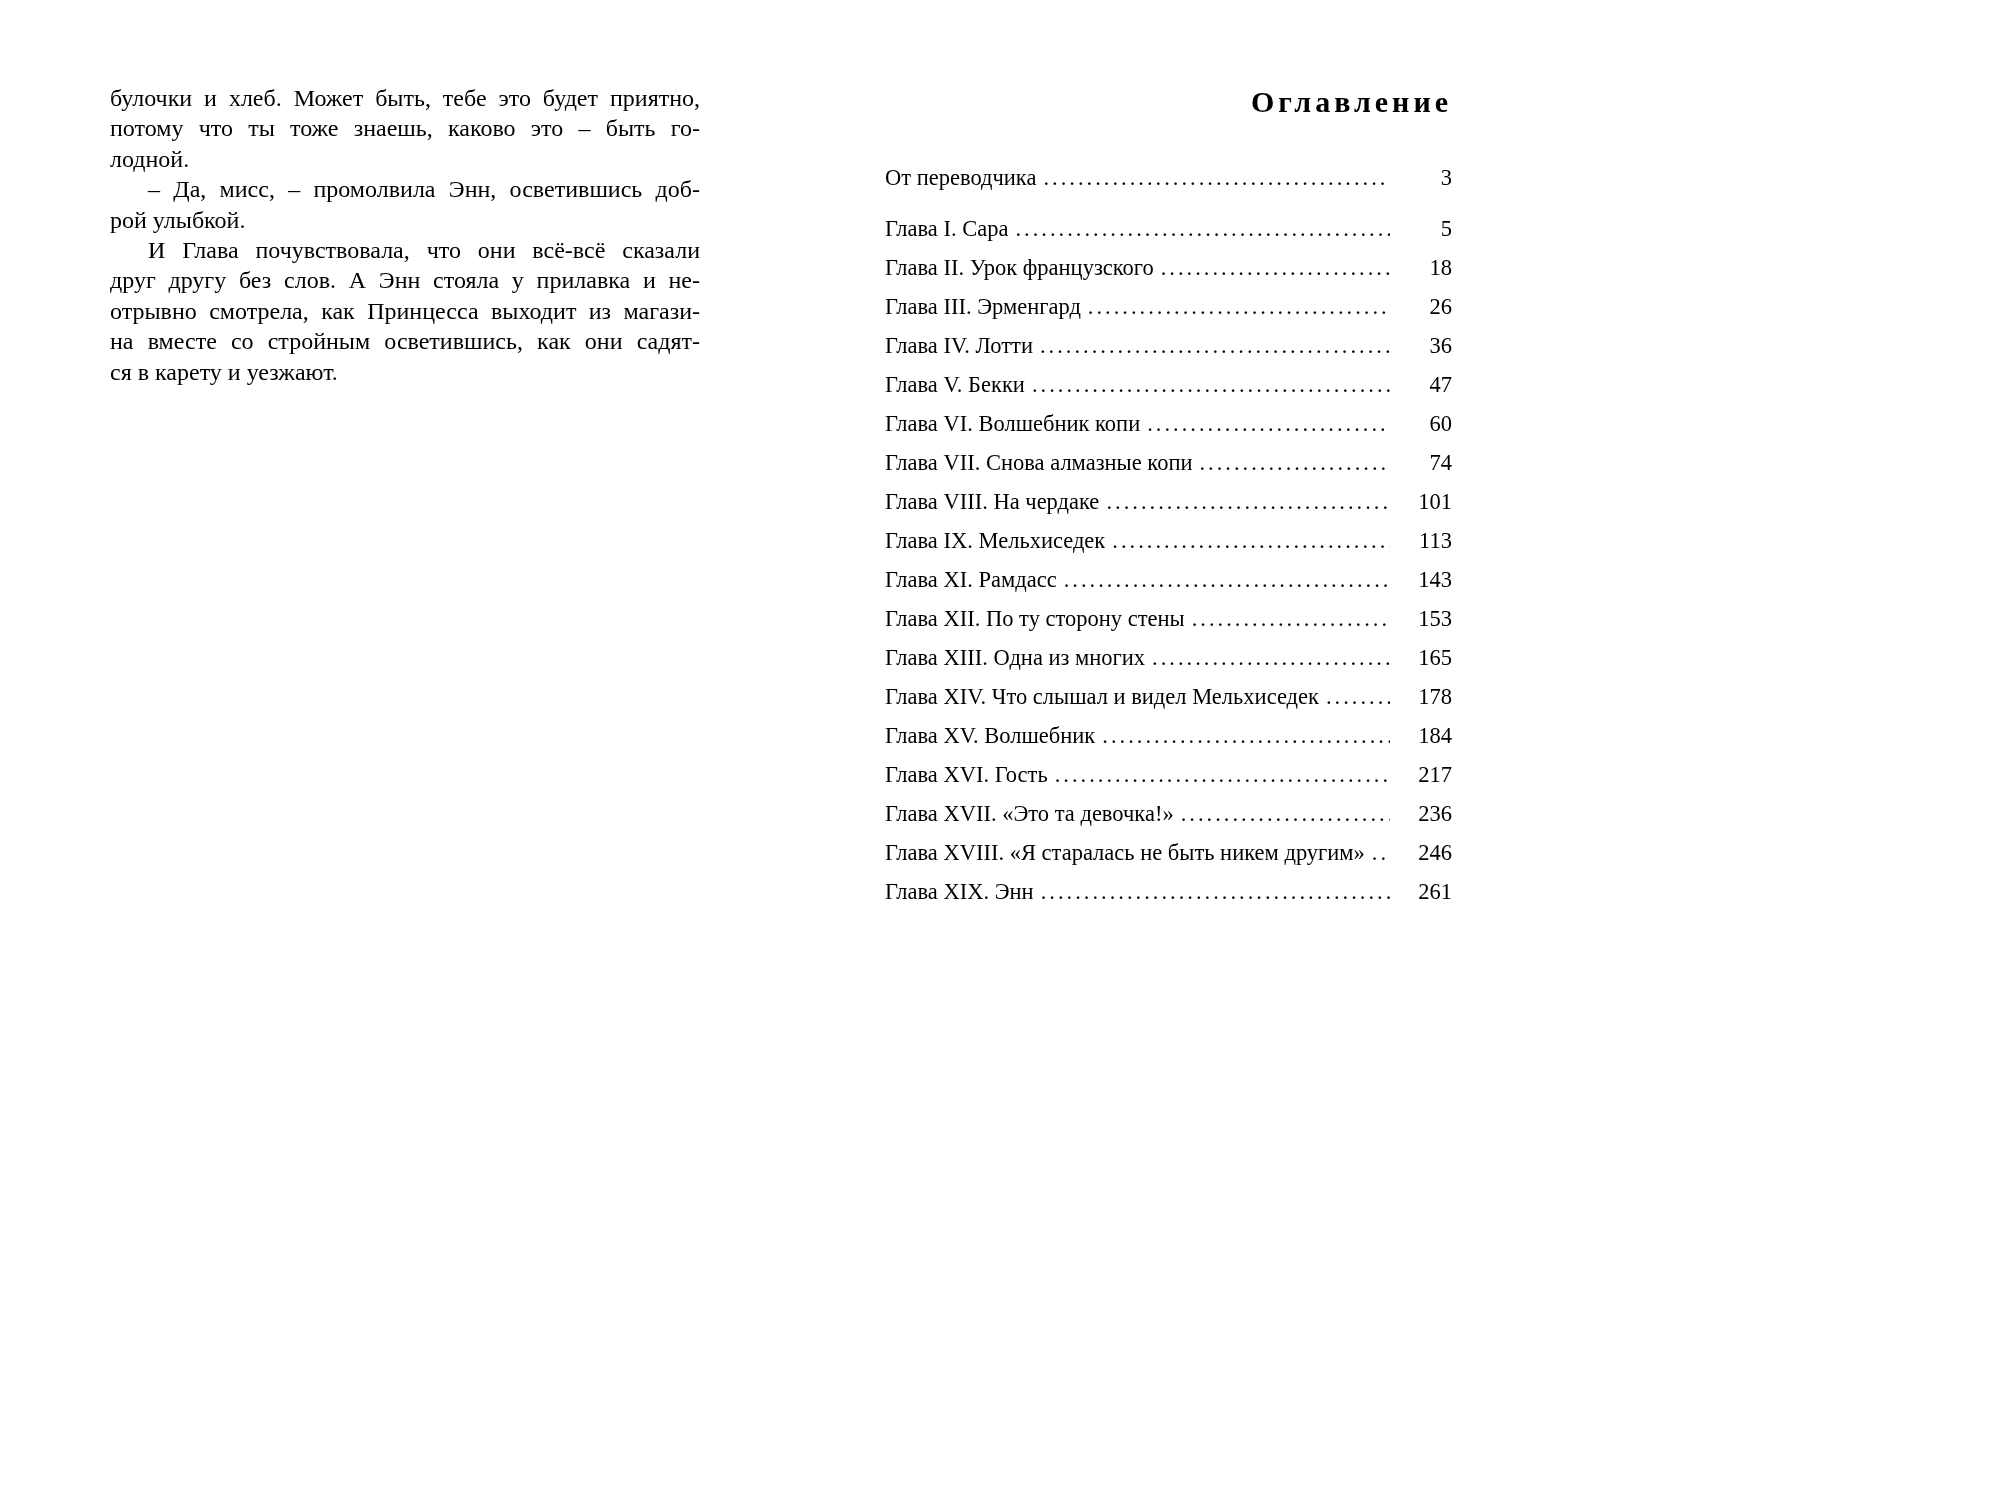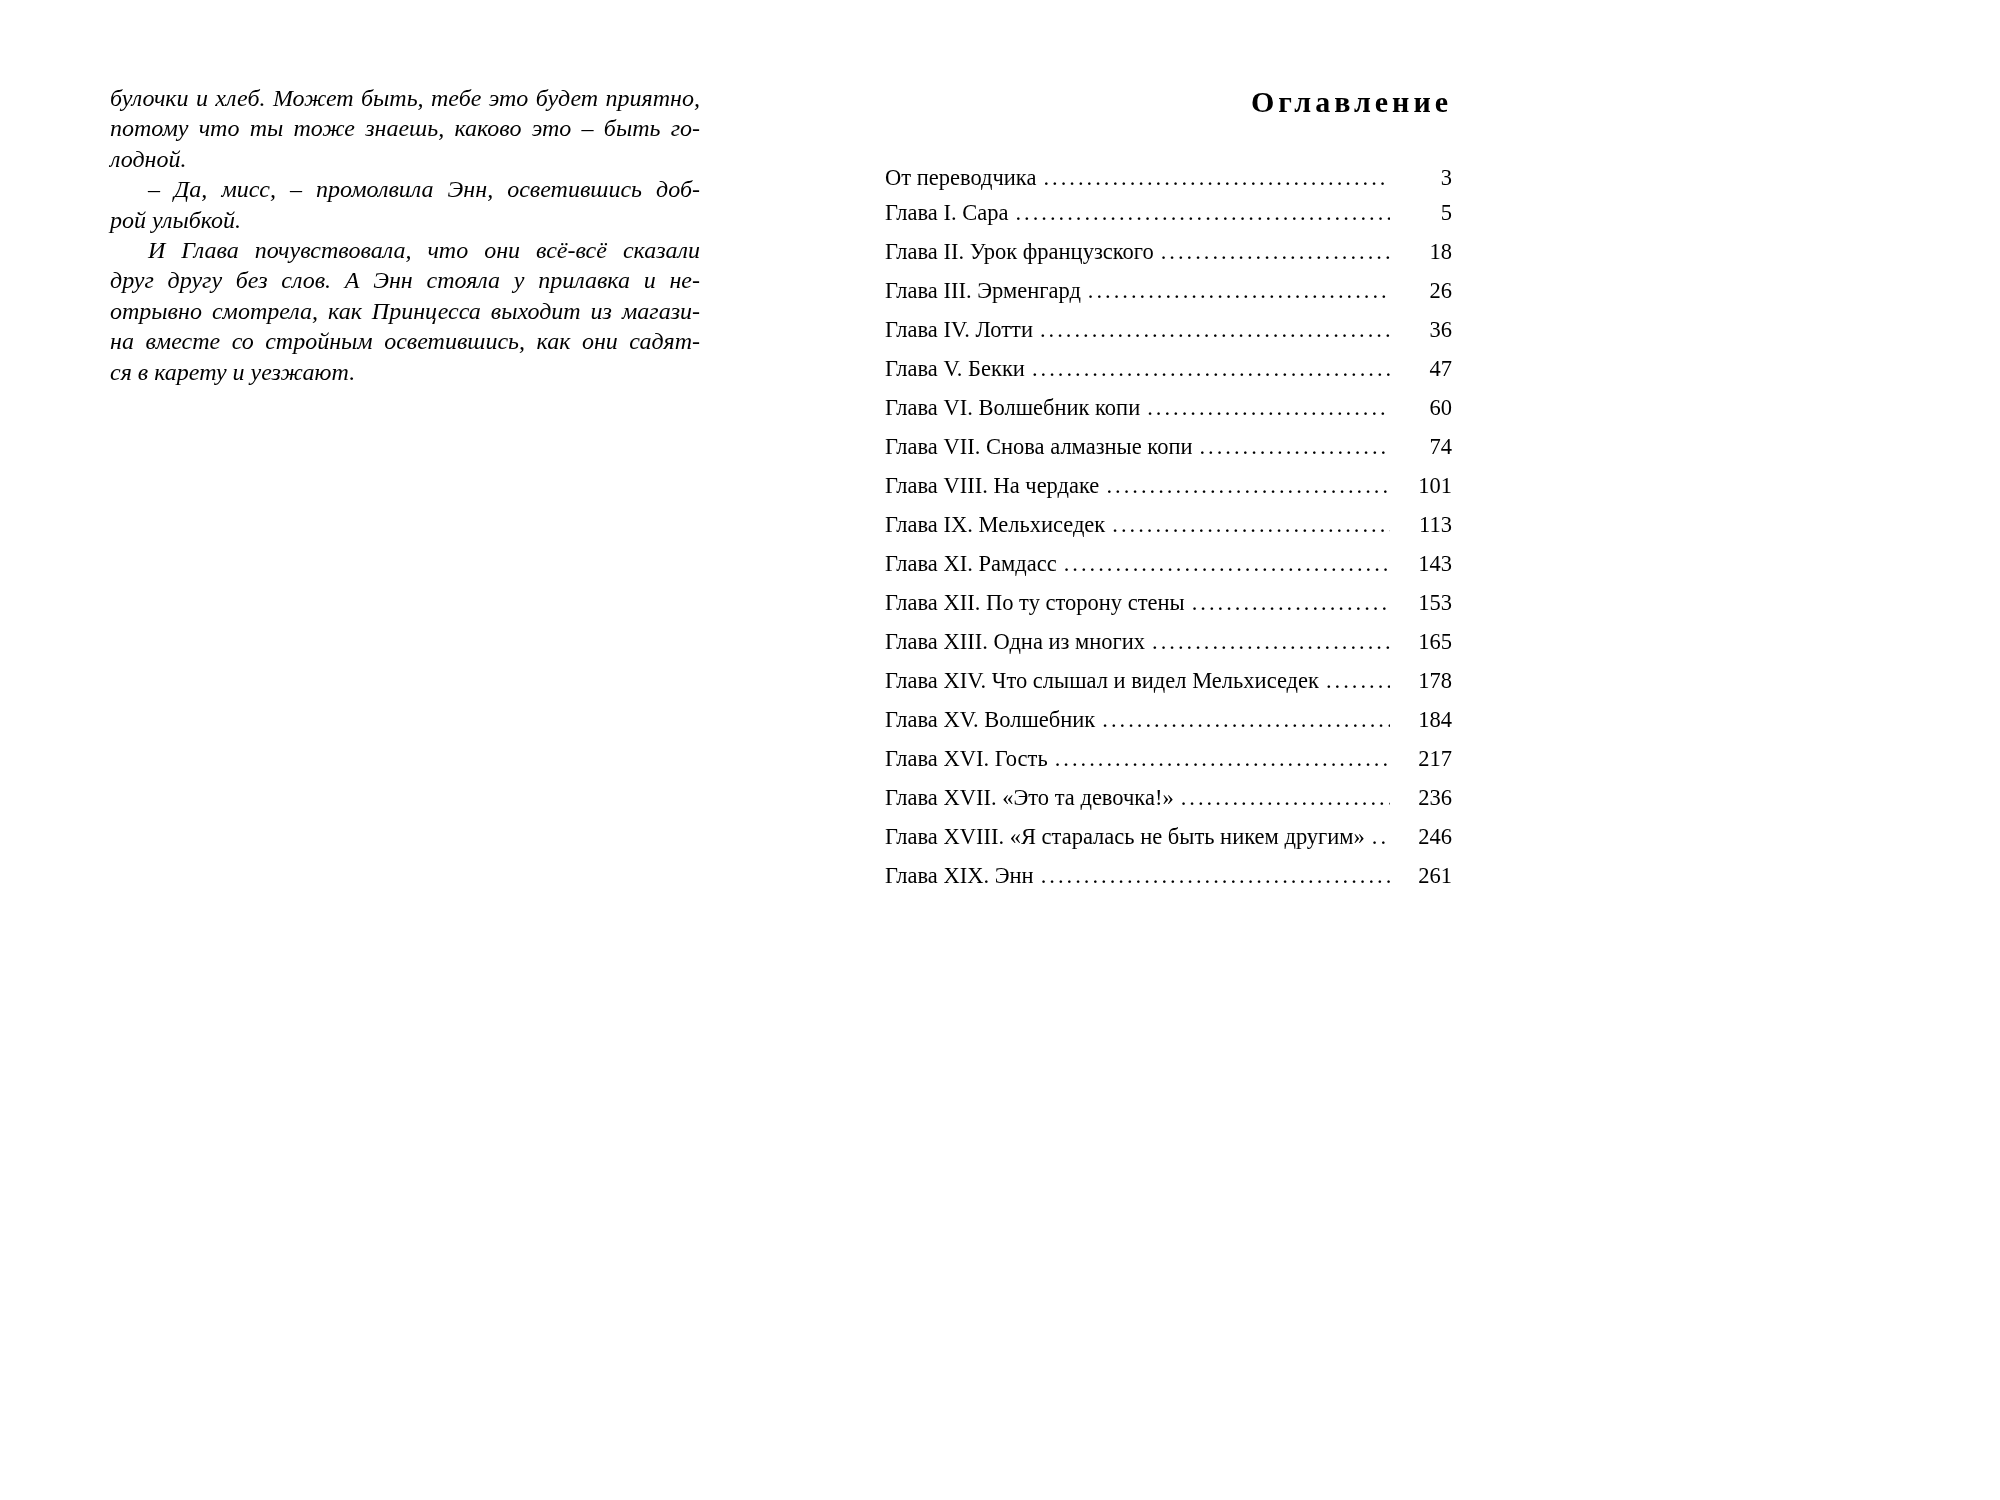--- a/index.html
+++ b/index.html
@@ -24,21 +24,20 @@
     position: absolute;
     left: 110px;
     top: 83px;
     width: 590px;
     font-size: 24px;
     line-height: 30.4px;
     text-align: left;
   }
   .left-page-text .line {
     white-space: pre-wrap;
-    font-style: italic;
   }
   .left-page-text .line.fill {
     text-align: justify;
     text-align-last: justify;
   }
   .left-page-text .line.indent {
     text-indent: 38px;
   }
 
   
@@ -58,21 +57,21 @@
   .toc-list {
     font-size: 22.5px;
   }
   .toc-row {
     display: flex;
     align-items: baseline;
     line-height: 1;
     margin-bottom: 16.5px;
   }
   .toc-row.first {
-    margin-bottom: 12px;
+    margin-bottom: 28px;
   }
   .toc-label {
     white-space: nowrap;
     flex: 0 0 auto;
   }
   .toc-prefix {
   }
   .toc-leader {
     flex: 1 1 auto;
     overflow: hidden;

